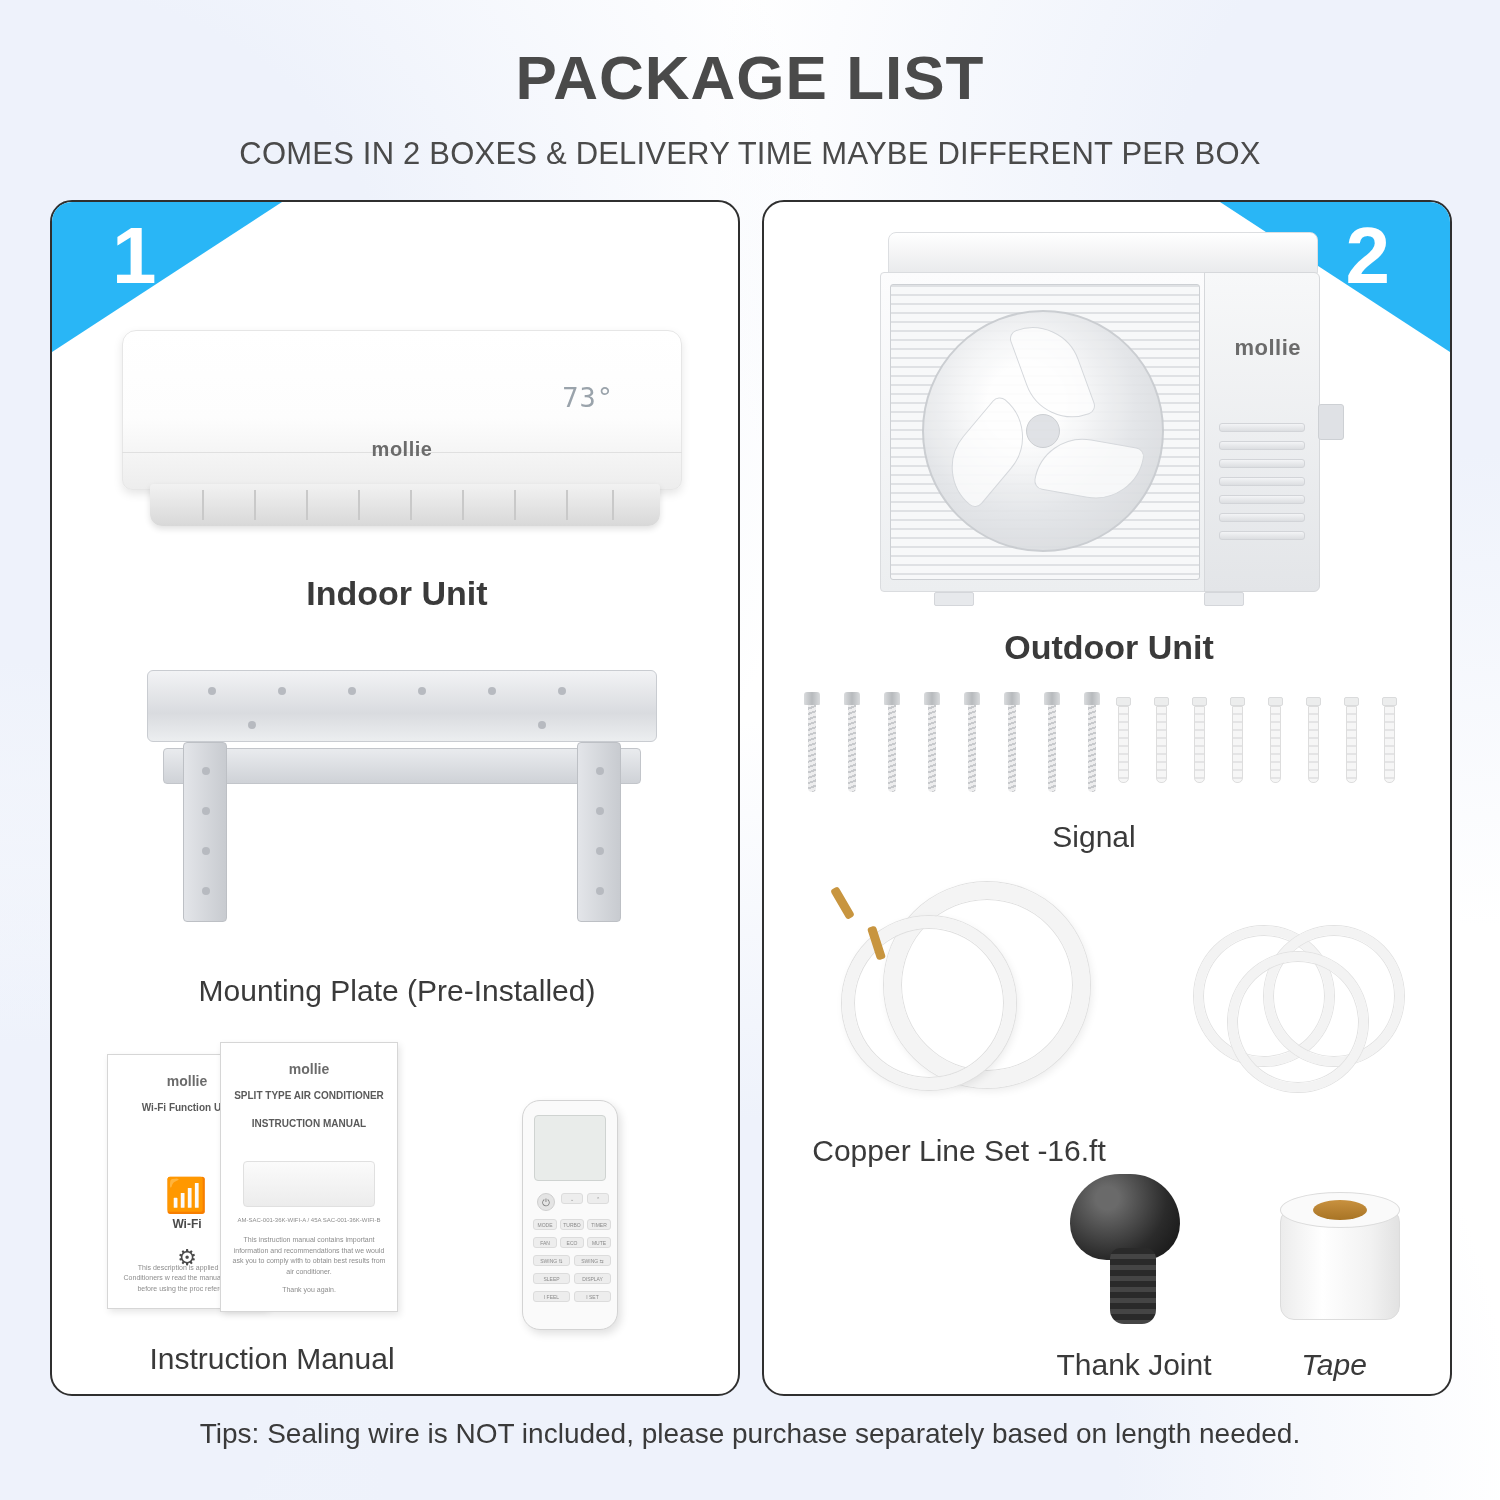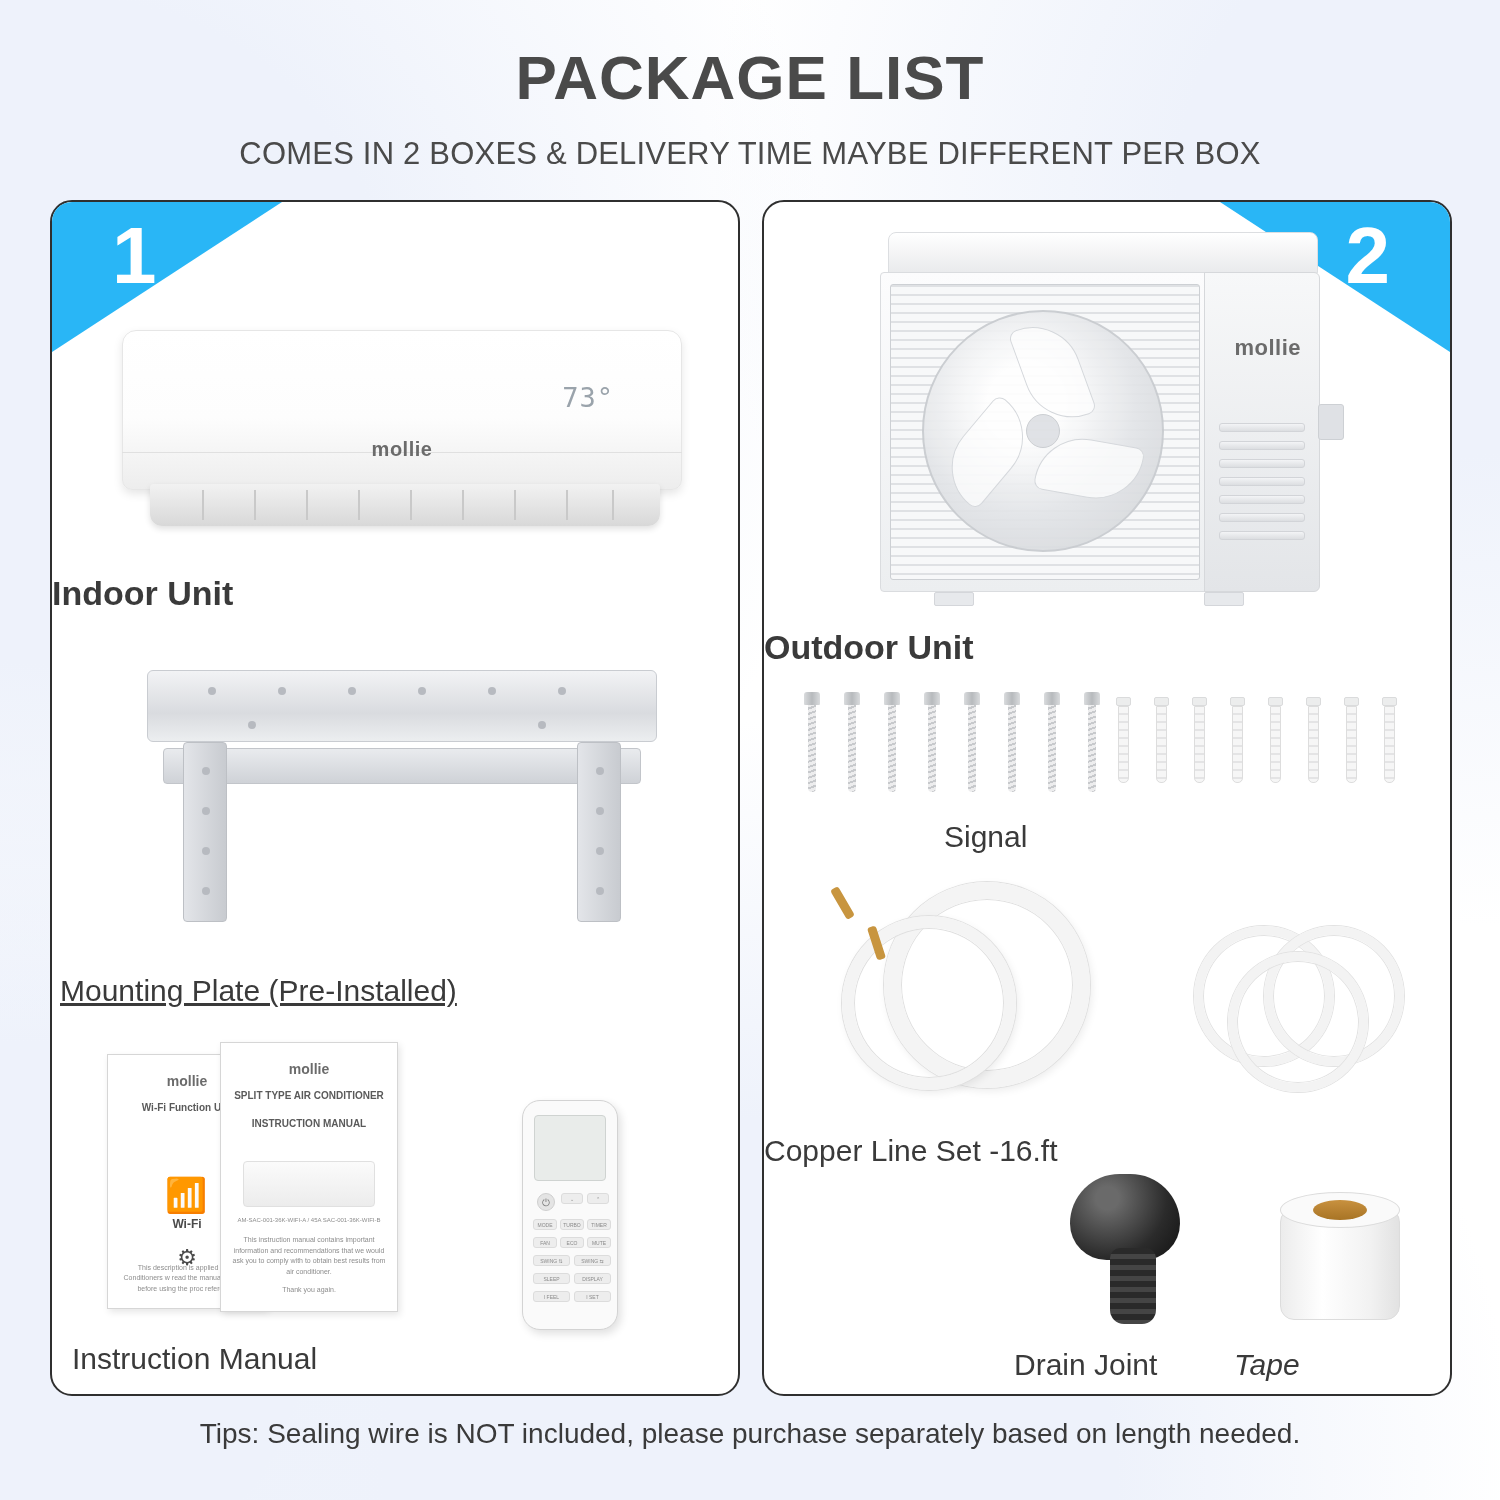--- a/index.html
+++ b/index.html
@@ -66,21 +66,21 @@
     border-left:230px solid transparent;
   }
   .badge-num {
     position:absolute; top:14px;
     font-size:80px; font-weight:bold; color:#ffffff; line-height:1;
   }
   .badge-corner.left  .badge-num { left:60px; }
   .badge-corner.right .badge-num { right:60px; }
 
   .caption {
-    position:absolute; color:#3a3a3a;
+    position:absolute; text-align:center; color:#3a3a3a;
   }
   .caption.big { font-size:34px; font-weight:bold; }
   .caption.reg { font-size:30px; }
 
   .tips {
     position:absolute; top:1418px; left:0; width:100%;
     text-align:center; font-size:28px; color:#3a3a3a;
   }
 
   
@@ -361,21 +361,21 @@
         <span class="hole" style="left:18px; top:104px"></span>
         <span class="hole" style="left:18px; top:144px"></span>
       </div>
       <div class="leg r">
         <span class="hole" style="left:18px; top:24px"></span>
         <span class="hole" style="left:18px; top:64px"></span>
         <span class="hole" style="left:18px; top:104px"></span>
         <span class="hole" style="left:18px; top:144px"></span>
       </div>
     </div>
-    <div class="caption reg" style="left:8px; top:772px; width:690px;text-decoration:underline;">Mounting Plate (Pre-Installed)</div>
+    <div class="caption reg" style="left:0; top:772px; width:690px;">Mounting Plate (Pre-Installed)</div>
 
     <div class="manual" style="left:55px; top:852px;">
       <div class="mbrand">mollie</div>
       <div class="mtitle">Wi-Fi Function Use</div>
       <div class="wifi-icon">📶</div>
       <div class="wifi-label">Wi-Fi</div>
       <div class="android-icon">⚙</div>
       <div class="mfoot">This description is applied to Air Conditioners w read the manual carefully before using the proc reference.</div>
     </div>
 
@@ -534,18 +534,18 @@
       <div class="bell"></div>
       <div class="tube"></div>
     </div>
 
     <div class="tape" style="left:516px; top:990px;">
       <div class="roll"></div>
       <div class="top"></div>
       <div class="core"></div>
     </div>
 
-    <div class="caption reg" style="left:250px; top:1146px; width:240px;">Drain Joint</div>
+    <div class="caption reg" style="left:250px; top:1146px; width:240px;">Thank Joint</div>
     <div class="caption reg" style="left:470px; top:1146px; width:200px;font-style:italic;">Tape</div>
   </div>
 
   <div class="tips">Tips: Sealing wire is NOT included, please purchase separately based on length needed.</div>
 </div>
 
 </body></html>

